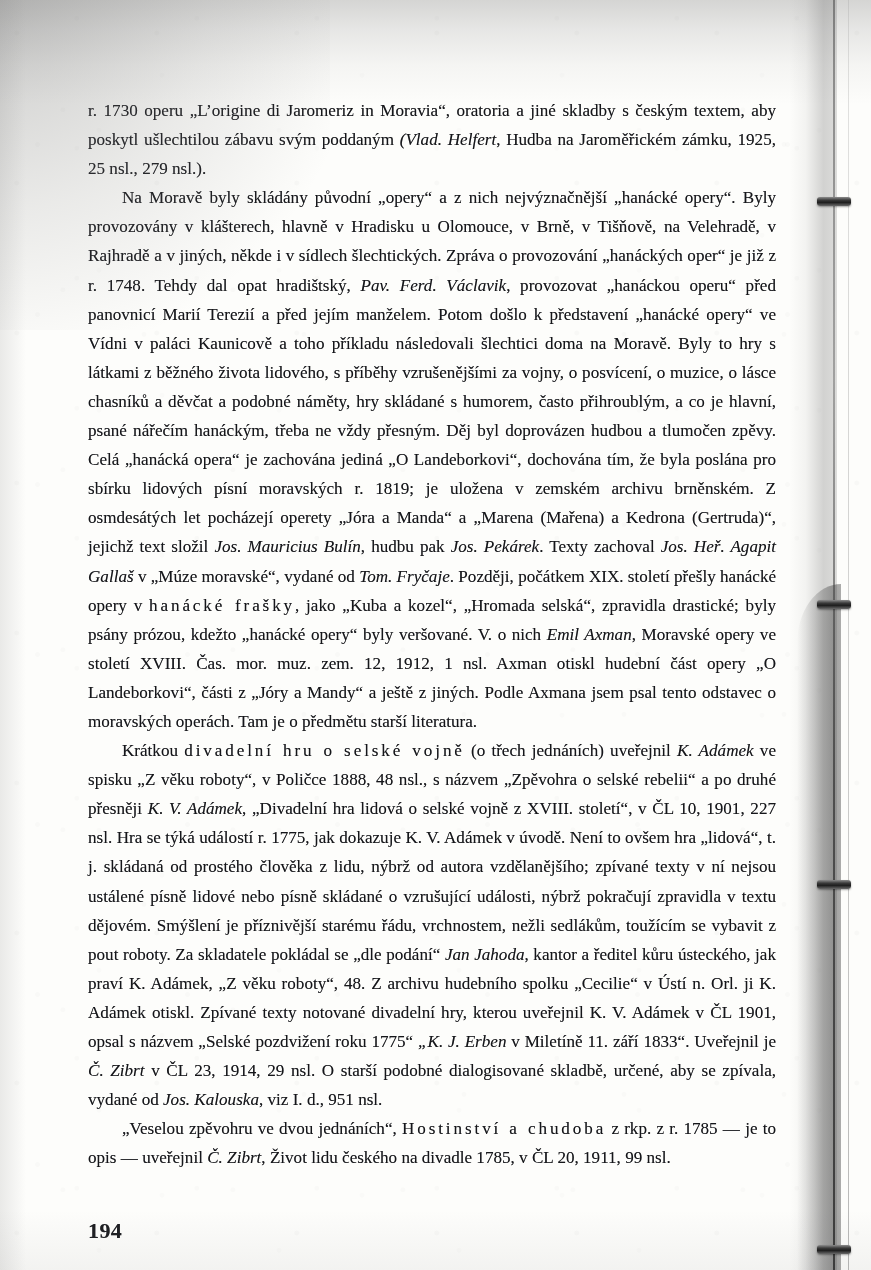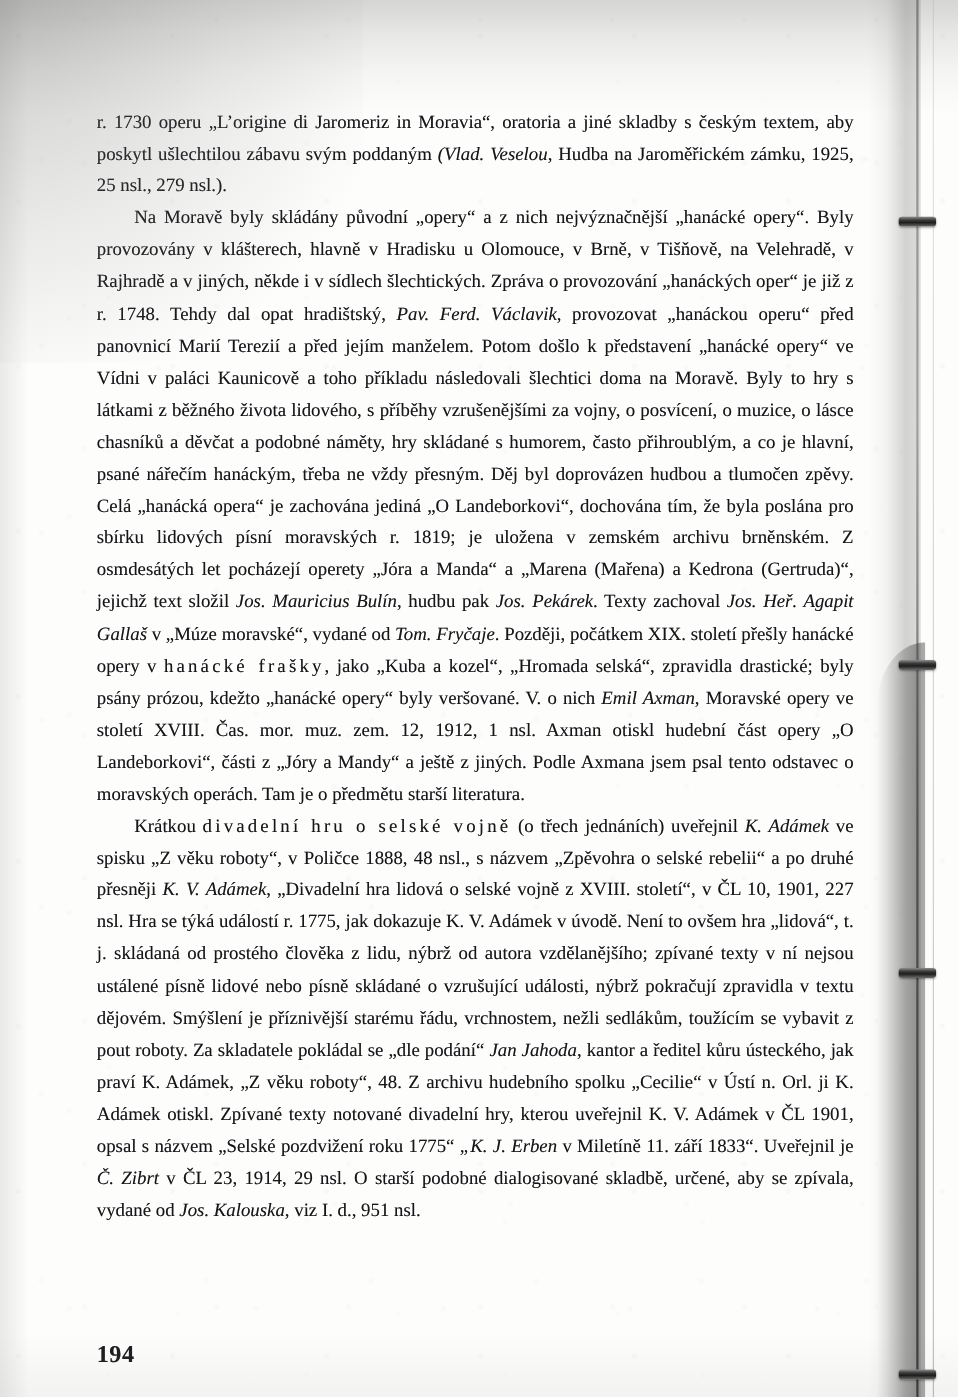--- a/index.html
+++ b/index.html
@@ -127,23 +127,24 @@
   }
 </style>
 </head>
 <body>
 
 <div id="page">
 
   <div id="grain"></div>
 
   <div id="textblock">
-      <p><span>r. 1730 operu „L’origine di Jaromeriz in Moravia“, oratoria a jiné skladby s českým textem, aby poskytl ušlechtilou zábavu svým poddaným </span><span class="it">(Vlad. Veselou</span><span>, Hudba na Jaroměřickém zámku, 1925, 25 nsl., 279 nsl.).</span></p>
+      <p><span>r. 1730 operu „L’origine di Jaromeriz in Moravia“, oratoria a jiné skladby s českým textem, aby poskytl ušlechtilou zábavu svým poddaným </span><span class="it">(Vlad. Helfert</span><span>, Hudba na Jaroměřickém zámku, 1925, 25 nsl., 279 nsl.).</span></p>
       <p class="ind"><span>Na Moravě byly skládány původní „opery“ a z nich nejvýznačnější „hanácké opery“. Byly provozovány v klášterech, hlavně v Hradisku u Olomouce, v Brně, v Tišňově, na Velehradě, v Rajhradě a v jiných, někde i v sídlech šlechtických. Zpráva o provozování „hanáckých oper“ je již z r. 1748. Tehdy dal opat hradištský, </span><span class="it">Pav. Ferd. Václavik</span><span>, provozovat „hanáckou operu“ před panovnicí Marií Terezií a před jejím manželem. Potom došlo k představení „hanácké opery“ ve Vídni v paláci Kaunicově a toho příkladu následovali šlechtici doma na Moravě. Byly to hry s látkami z běžného života lidového, s příběhy vzrušenějšími za vojny, o posvícení, o muzice, o lásce chasníků a děvčat a podobné náměty, hry skládané s humorem, často přihroublým, a co je hlavní, psané nářečím hanáckým, třeba ne vždy přesným. Děj byl doprovázen hudbou a tlumočen zpěvy. Celá „hanácká opera“ je zachována jediná „O Landeborkovi“, dochována tím, že byla poslána pro sbírku lidových písní moravských r. 1819; je uložena v zemském archivu brněnském. Z osmdesátých let pocházejí operety „Jóra a Manda“ a „Marena (Mařena) a Kedrona (Gertruda)“, jejichž text složil </span><span class="it">Jos. Mauricius Bulín</span><span>, hudbu pak </span><span class="it">Jos. Pekárek</span><span>. Texty zachoval </span><span class="it">Jos. Heř. Agapit Gallaš</span><span> v „Múze moravské“, vydané od </span><span class="it">Tom. Fryčaje</span><span>. Později, počátkem XIX. století přešly hanácké opery v </span><span class="sp">hanácké frašky</span><span>, jako „Kuba a kozel“, „Hromada selská“, zpravidla drastické; byly psány prózou, kdežto „hanácké opery“ byly veršované. V. o nich </span><span class="it">Emil Axman</span><span>, Moravské opery ve století XVIII. Čas. mor. muz. zem. 12, 1912, 1 nsl. Axman otiskl hudební část opery „O Landeborkovi“, části z „Jóry a Mandy“ a ještě z jiných. Podle Axmana jsem psal tento odstavec o moravských operách. Tam je o předmětu starší literatura.</span></p>
       <p class="ind"><span>Krátkou </span><span class="sp">divadelní hru o selské vojně</span><span> (o třech jednáních) uveřejnil </span><span class="it">K. Adámek</span><span> ve spisku „Z věku roboty“, v Poličce 1888, 48 nsl., s názvem „Zpěvohra o selské rebelii“ a po druhé přesněji </span><span class="it">K. V. Adámek</span><span>, „Divadelní hra lidová o selské vojně z XVIII. století“, v ČL 10, 1901, 227 nsl. Hra se týká událostí r. 1775, jak dokazuje K. V. Adámek v úvodě. Není to ovšem hra „lidová“, t. j. skládaná od prostého člověka z lidu, nýbrž od autora vzdělanějšího; zpívané texty v ní nejsou ustálené písně lidové nebo písně skládané o vzrušující události, nýbrž pokračují zpravidla v textu dějovém. Smýšlení je příznivější starému řádu, vrchnostem, nežli sedlákům, toužícím se vybavit z pout roboty. Za skladatele pokládal se „dle podání“ </span><span class="it">Jan Jahoda</span><span>, kantor a ředitel kůru ústeckého, jak praví K. Adámek, „Z věku roboty“, 48. Z archivu hudebního spolku „Cecilie“ v Ústí n. Orl. ji K. Adámek otiskl. Zpívané texty notované divadelní hry, kterou uveřejnil K. V. Adámek v ČL 1901, opsal s názvem „Selské pozdvižení roku 1775“ </span><span class="it">„K. J. Erben</span><span> v Miletíně 11. září 1833“. Uveřejnil je </span><span class="it">Č. Zibrt</span><span> v ČL 23, 1914, 29 nsl. O starší podobné dialogisované skladbě, určené, aby se zpívala, vydané od </span><span class="it">Jos. Kalouska</span><span>, viz I. d., 951 nsl.</span></p>
+      <p class="ind"><span>„Veselou zpěvohru ve dvou jednáních“, </span><span class="sp">Hostinství a chudoba</span><span> z rkp. z r. 1785 — je to opis — uveřejnil </span><span class="it">Č. Zibrt</span><span>, Život lidu českého na divadle 1785, v ČL 20, 1911, 99 nsl.</span></p>
     </div>
 
   <div id="folio">194</div>
 
   <div id="top-shadow"></div>
   <div id="corner-shadow"></div>
   <div id="left-edge"></div>
   <div id="bottom-shadow"></div>
 
   <div id="gutter">

